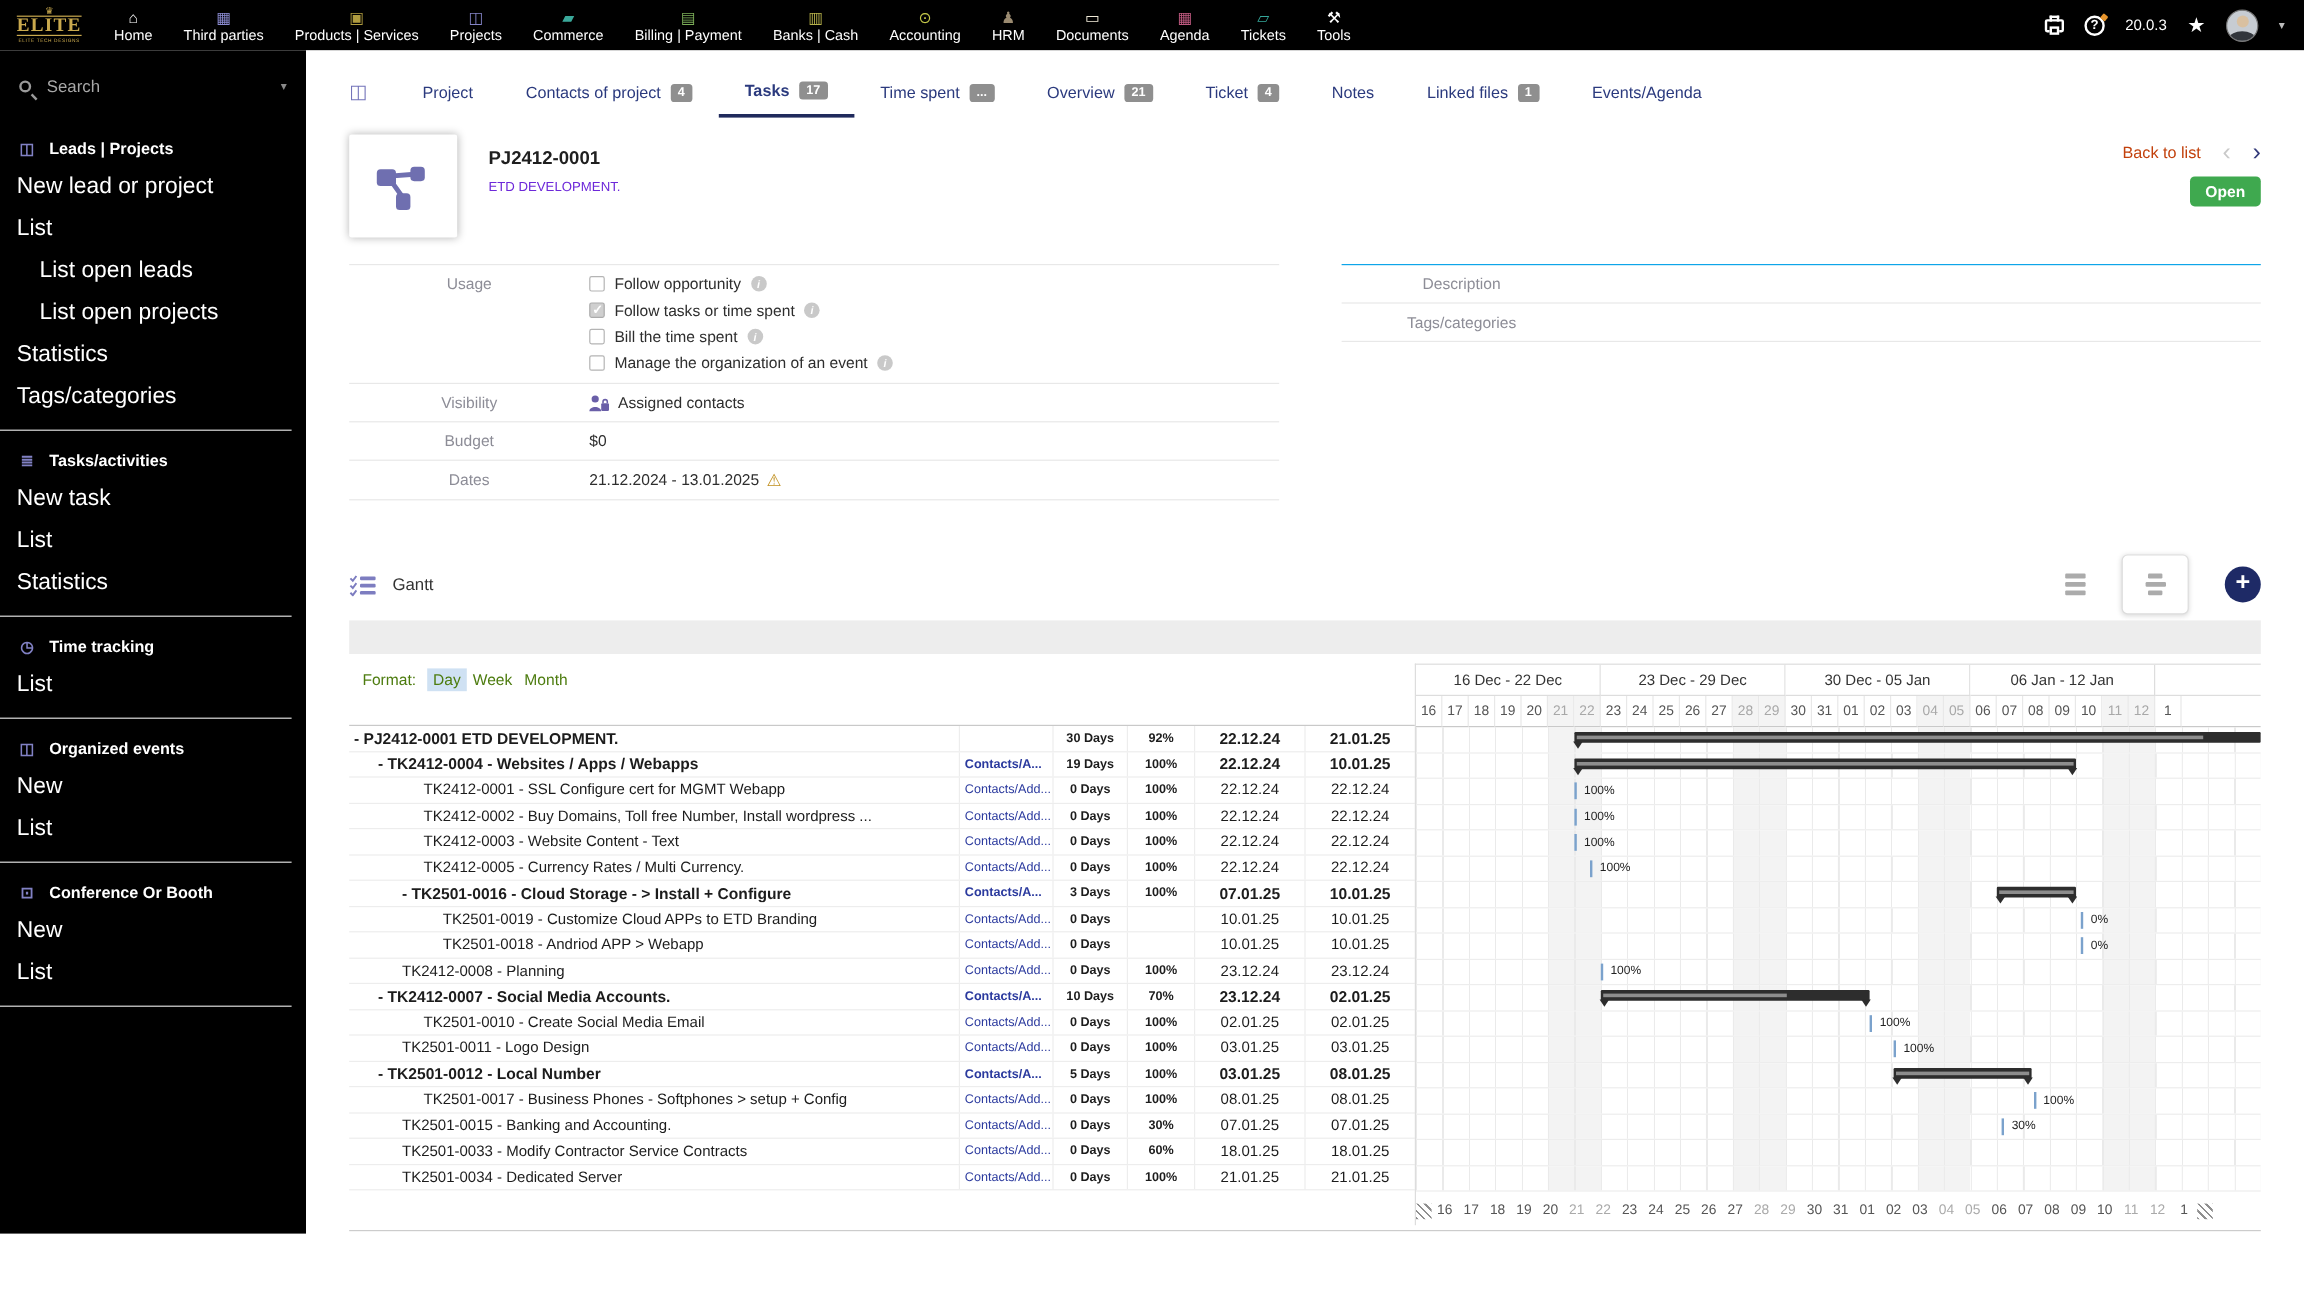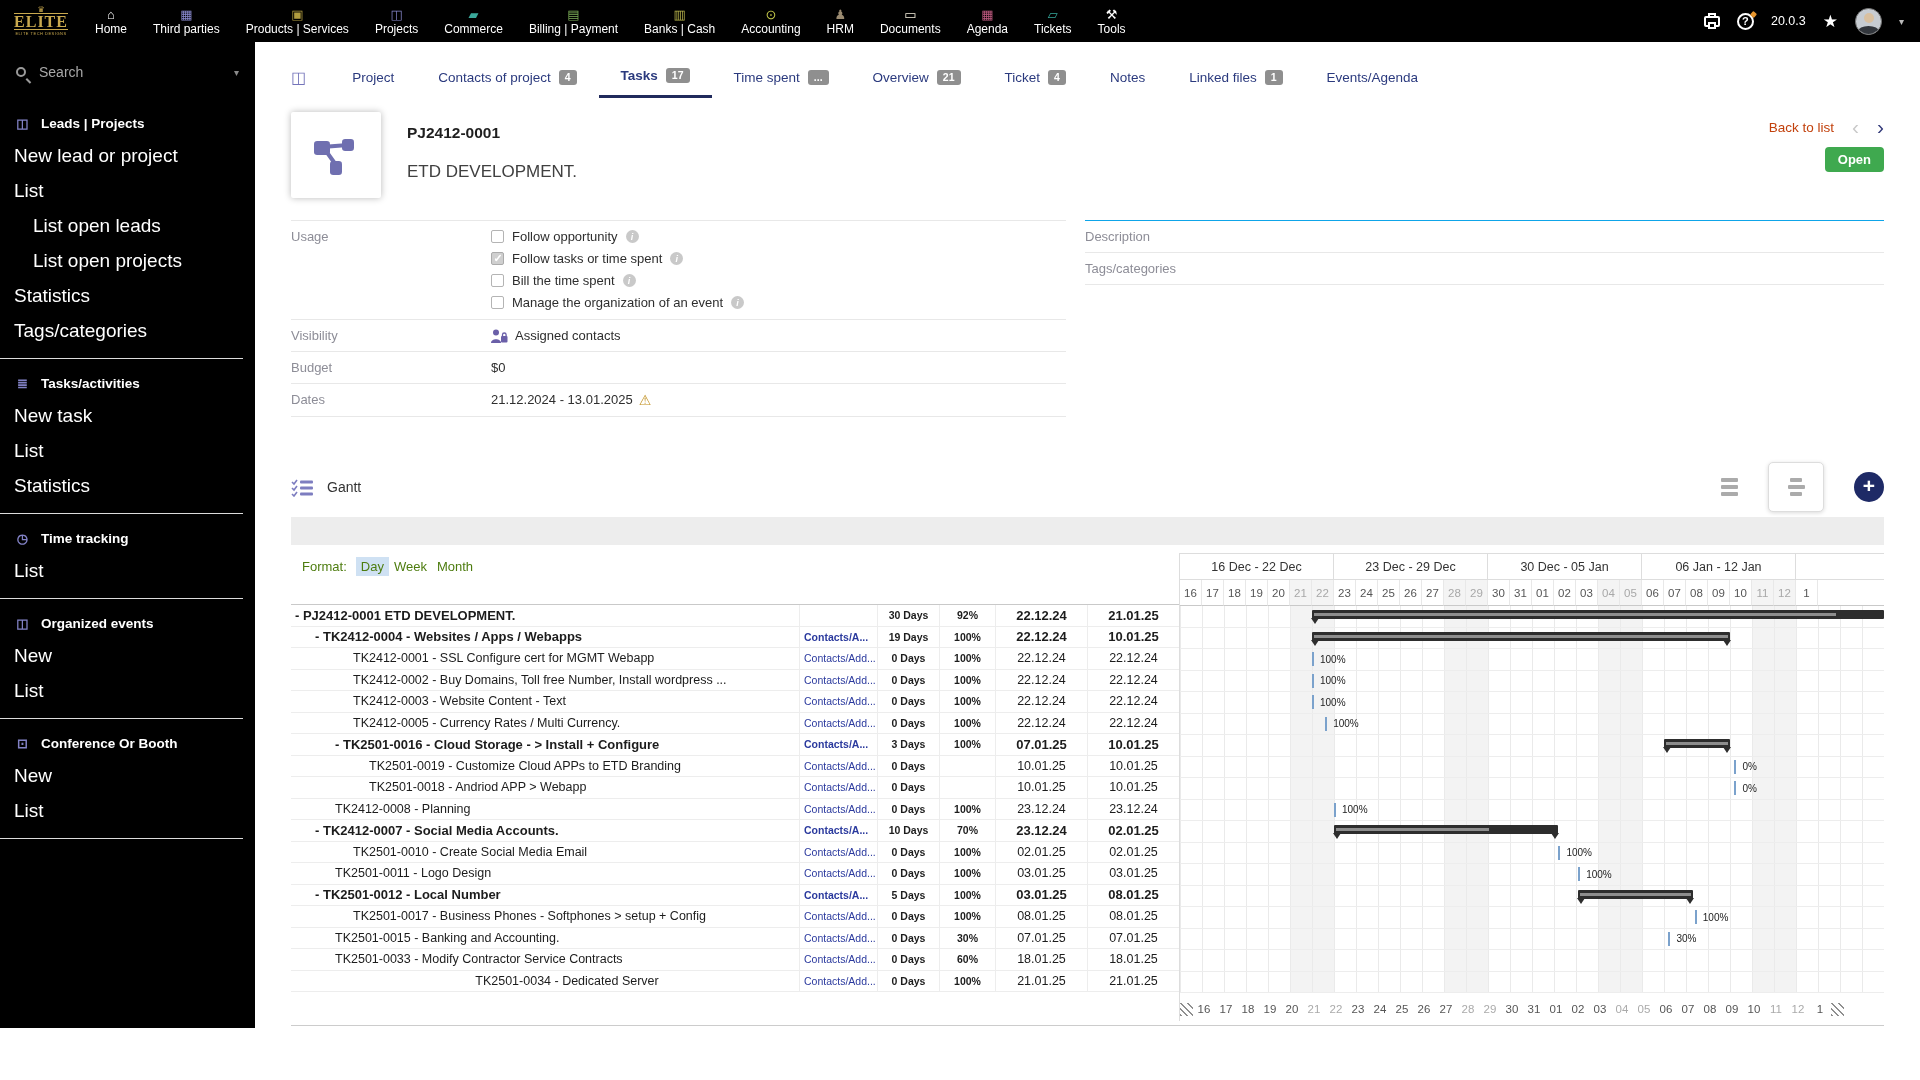--- a/index.html
+++ b/index.html
@@ -49,30 +49,30 @@
   .main { flex:1; background:#fff; padding:14px 36px 0 36px; overflow:hidden; }
   .tabs { display:flex; align-items:stretch; height:42px; margin-bottom:14px; }
   .tabs-icon { color:#7474ba; font-size:16px; align-self:center; margin-right:24px; }
   .tab { display:flex; align-items:center; gap:8px; padding:0 22px; font-size:13.5px; color:#2b3a7e; cursor:pointer; }
   .tab.active { font-weight:bold; border-bottom:3px solid #202a5c; }
   .badge { background:#8f8f8f; color:#fff; font-size:10.5px; font-weight:bold; border-radius:3px; padding:2px 6px; line-height:11px; }
 
   .banner { display:flex; margin-bottom:22px; }
   .proj-card { width:90px; height:86px; background:#fff; box-shadow:0 0 7px rgba(0,0,0,.28); border-radius:2px; display:flex; align-items:center; justify-content:center; margin-right:26px; }
   .proj-ref { font-size:15.5px; font-weight:bold; color:#1f1f1f; margin-top:12px; }
-  .proj-name { font-size:17px; color:#404040; margin-top:20px; }
+  .proj-name { font-size:11px; color:#6d28d9; margin-top:8px; }
   .banner-right { margin-left:auto; display:flex; flex-direction:column; align-items:flex-end; gap:11px; padding-top:6px; }
   .back-row { display:flex; align-items:center; gap:18px; }
   .back-link { font-size:13.5px; color:#c2410c; cursor:pointer; }
   .chev { font-size:21px; line-height:18px; cursor:pointer; }
   .chev.prev { color:#c9c9c9; }
   .chev.next { color:#333a7a; }
   .status-open { background:#3fa94f; color:#fff; font-weight:bold; font-size:13px; padding:5px 13px; border-radius:4px; }
 
-  .details { display:flex; gap:19px; margin-bottom:44px; }
+  .details { display:flex; gap:52px; margin-bottom:44px;text-align:center; }
   .details-left { width:775px; flex-shrink:0; border-top:1px solid #e8e8e8; }
   .details-right { flex:1; border-top:1px solid #0ea5e9; }
   .drow { display:flex; border-bottom:1px solid #e8e8e8; padding:8px 0; font-size:13px; color:#2e2e2e; align-items:flex-start; }
   .dlabel { width:200px; flex-shrink:0; color:#8d8d97; }
   .opt { display:flex; align-items:center; gap:8px; margin-bottom:7px; }
   .opt:last-child { margin-bottom:1px; }
   .cb { width:13px; height:13px; border:1px solid #b4b4b4; border-radius:2px; background:#fff; position:relative; flex-shrink:0; cursor:pointer; }
   .cb.checked { background:#cfcfcf; border-color:#ababab; }
   .cb.checked::after { content:"✓"; position:absolute; left:1.5px; top:-1.5px; color:#fff; font-size:11px; font-weight:bold; }
   .info-dot { width:13px; height:13px; border-radius:50%; background:#c9c9c9; color:#fff; font-size:9px; font-style:italic; font-weight:bold; display:inline-flex; align-items:center; justify-content:center; flex-shrink:0; }
@@ -540,21 +540,21 @@
             </div>
             <div class="trow">
               <span class="tname" style="padding-left: 44px;">TK2501-0033 - Modify Contractor Service Contracts</span>
               <span class="tcol tcontacts">Contacts/Add...</span>
               <span class="tcol tdur">0 Days</span>
               <span class="tcol tprog">60%</span>
               <span class="tcol tstart">18.01.25</span>
               <span class="tcol tend">18.01.25</span>
             </div>
             <div class="trow">
-              <span class="tname" style="padding-left: 44px; text-align: center;">TK2501-0034 - Dedicated Server</span>
+              <span class="tname" style="padding-left: 44px;">TK2501-0034 - Dedicated Server</span>
               <span class="tcol tcontacts">Contacts/Add...</span>
               <span class="tcol tdur">0 Days</span>
               <span class="tcol tprog">100%</span>
               <span class="tcol tstart">21.01.25</span>
               <span class="tcol tend">21.01.25</span>
             </div>
           </div>
       </div>
       <div class="g-right">
         <div class="weeks-row" id="weeks-row">

